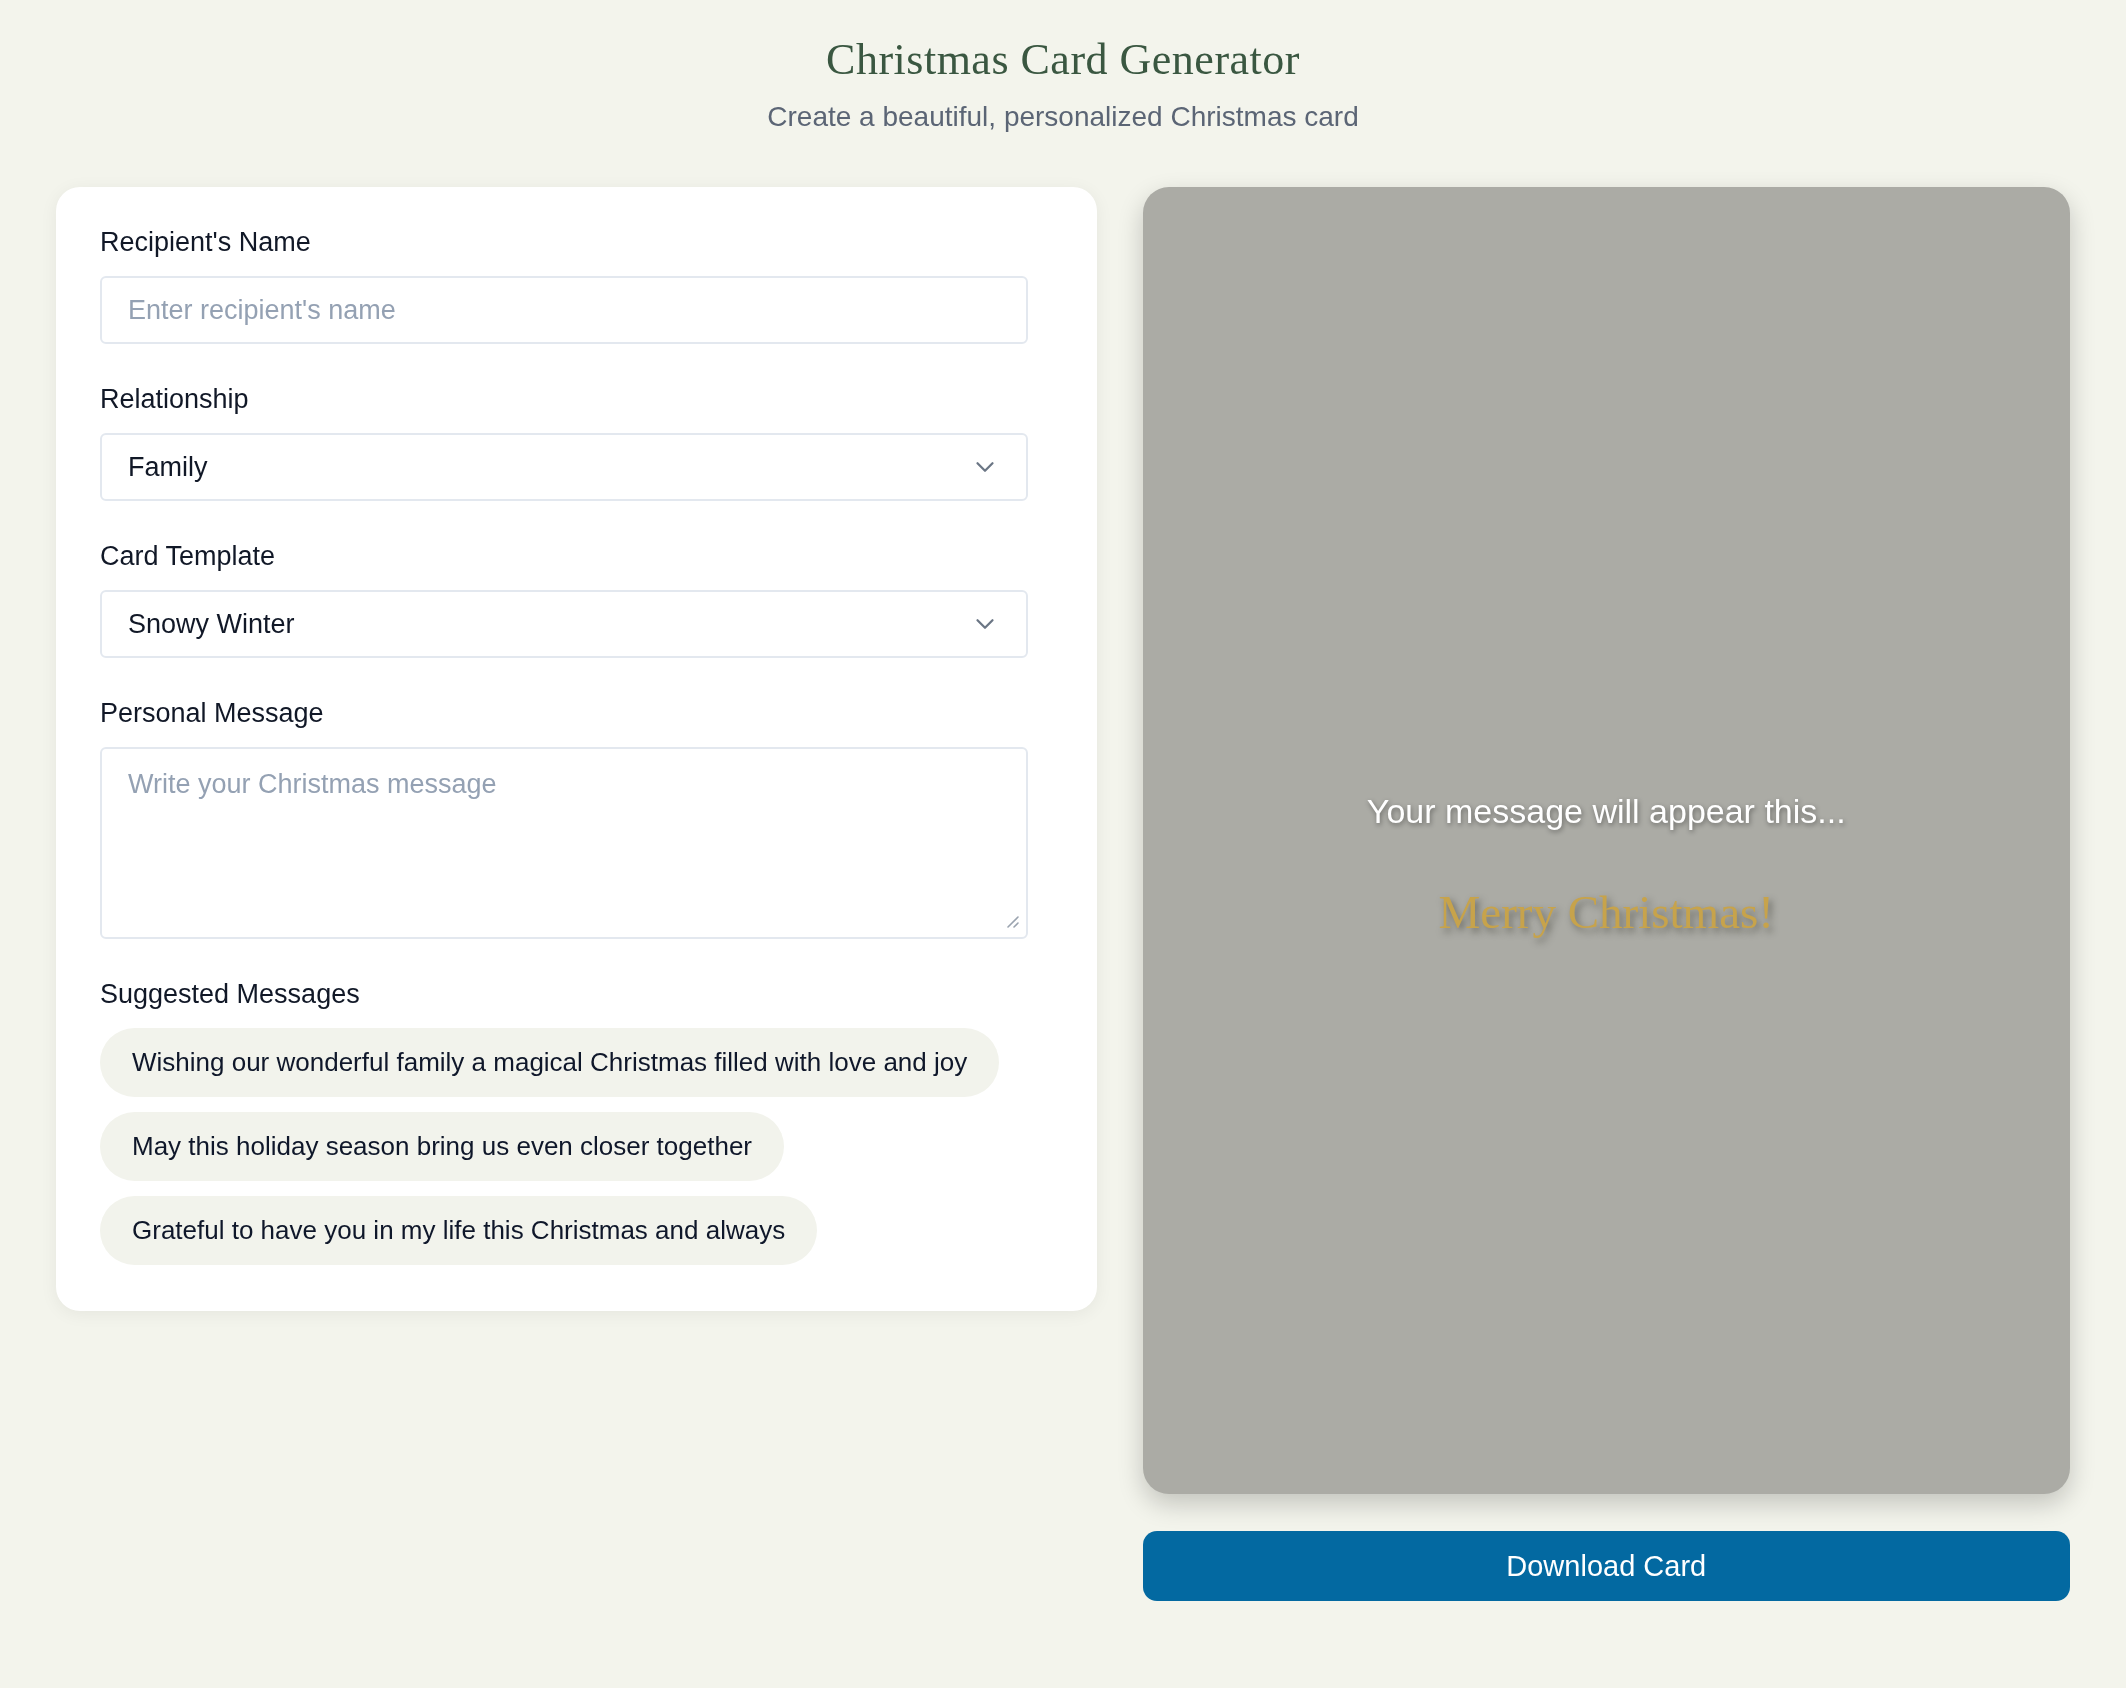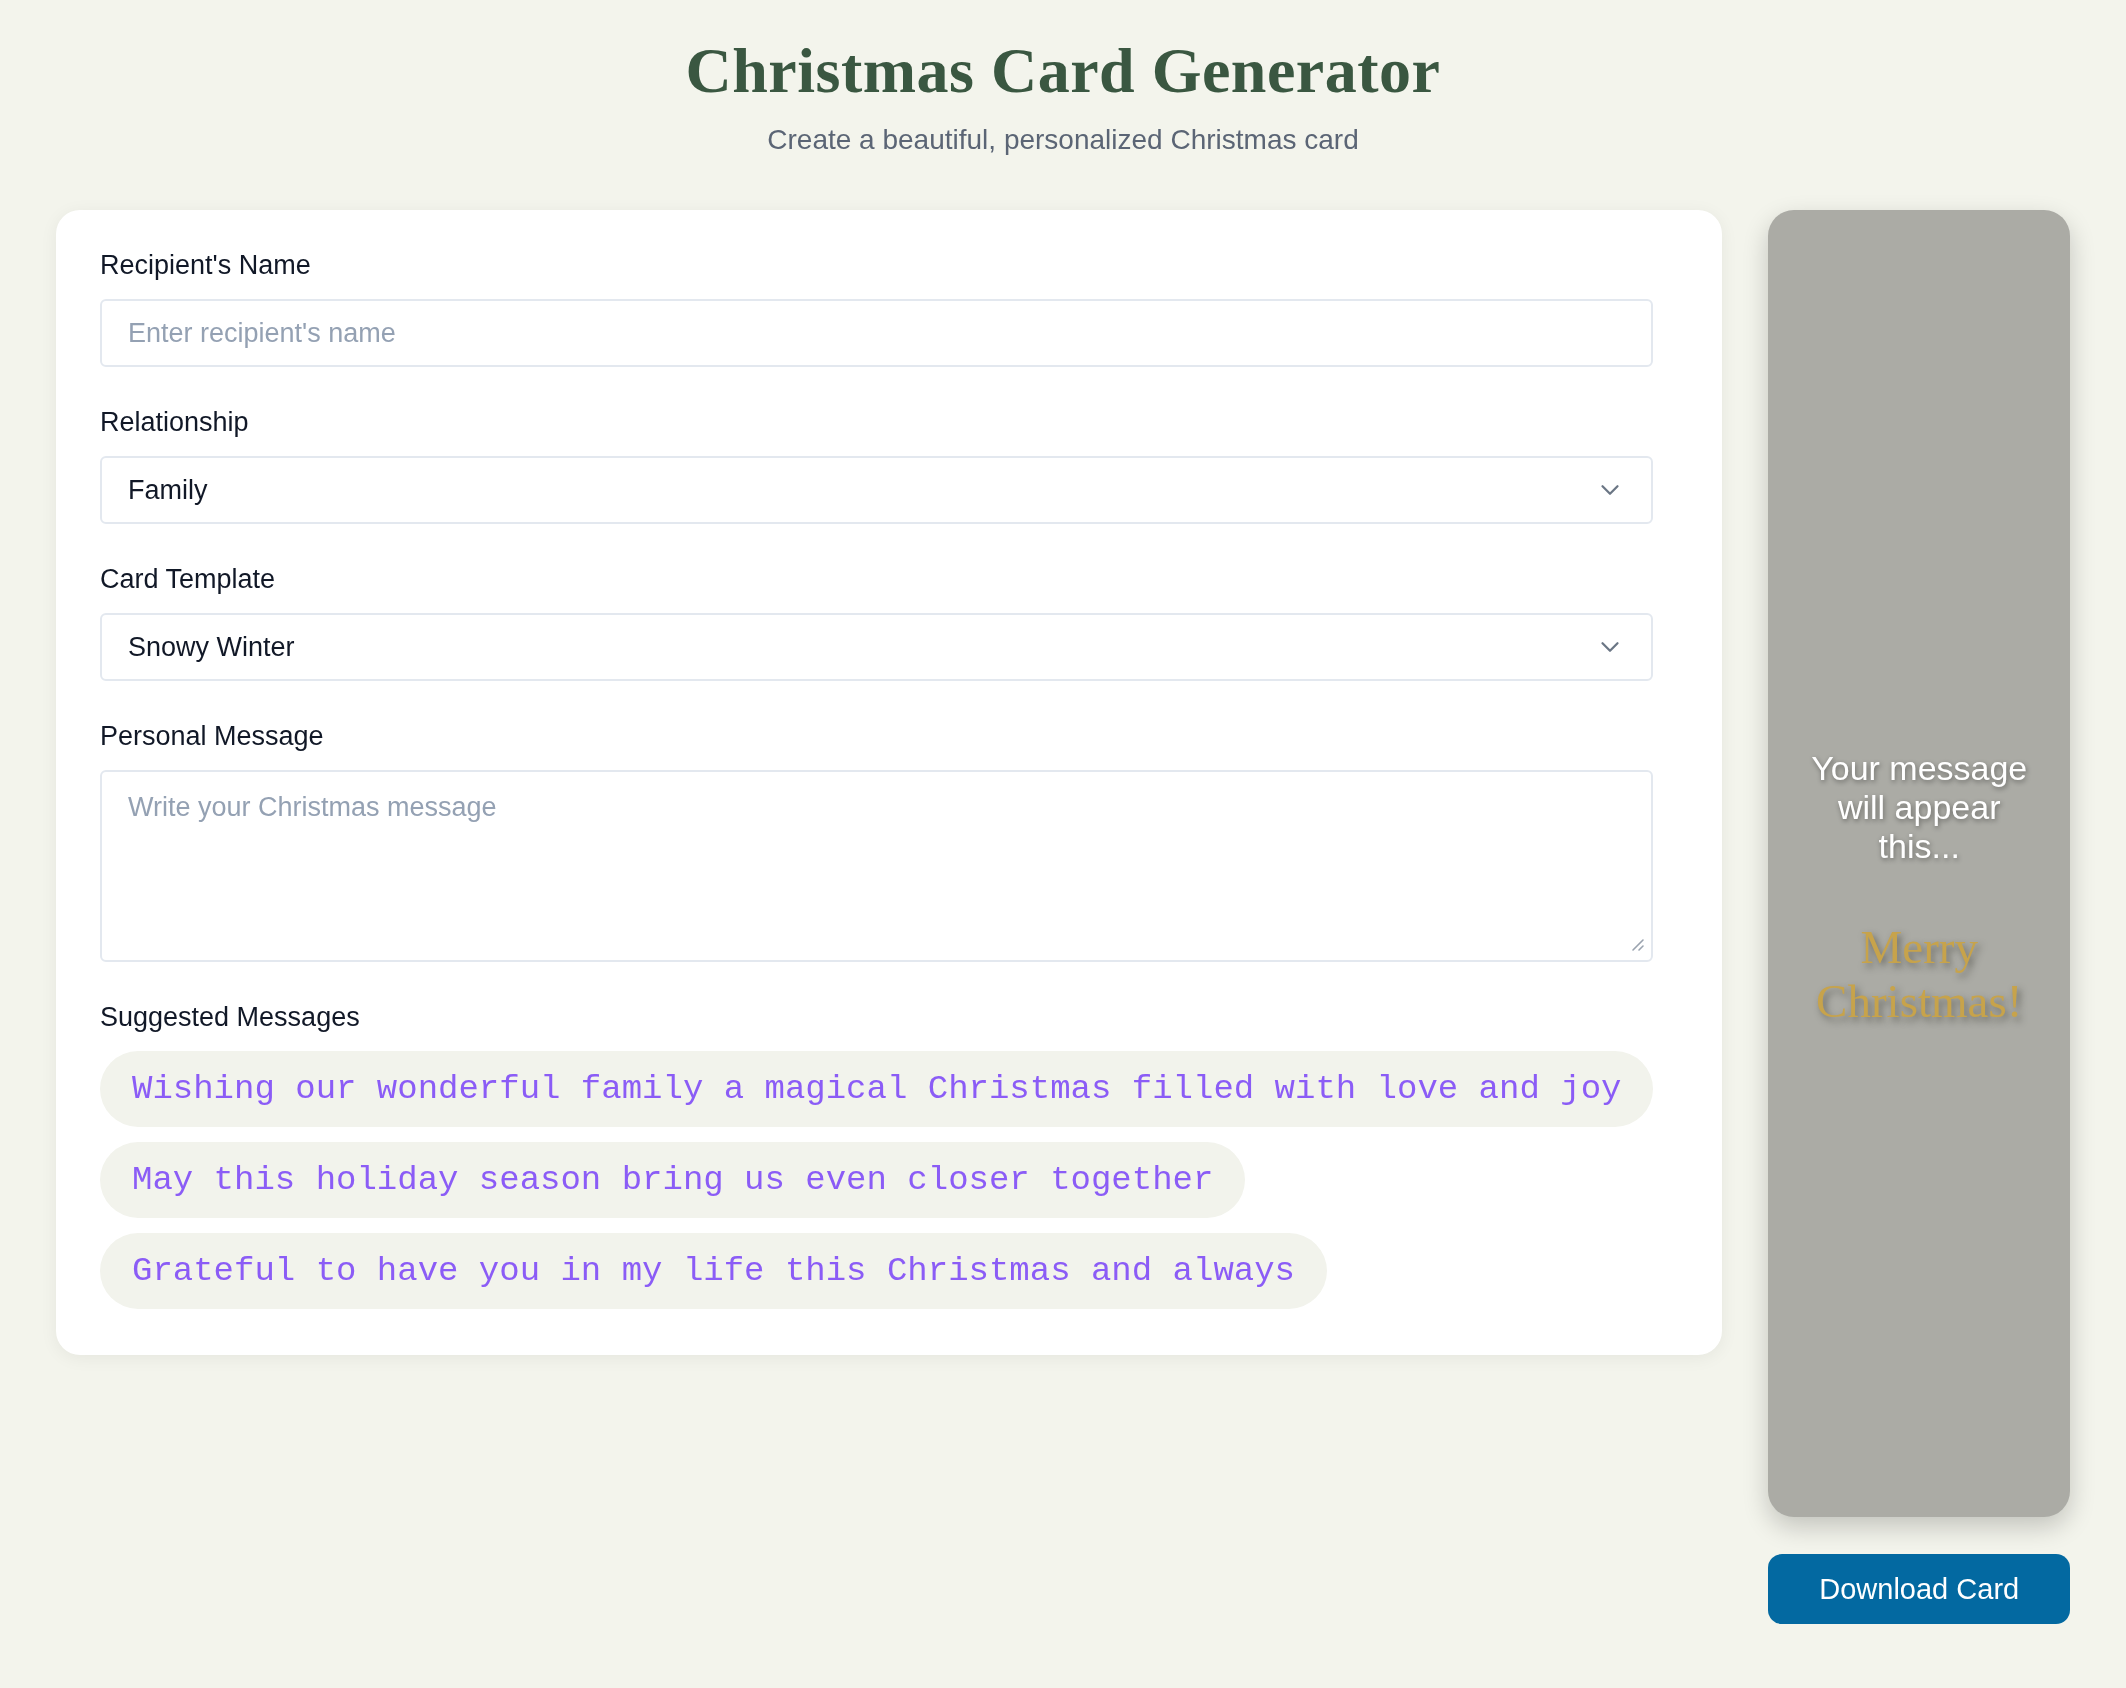--- a/index.html
+++ b/index.html
@@ -6,22 +6,22 @@
   html, body { width: 2126px; height: 1688px; }
   body {
     background: #F3F4EC;
     font-family: "Liberation Sans", sans-serif;
     color: #111827;
     overflow: hidden;
   }
   .header { text-align: center; padding-top: 34px; }
   .title {
     font-family: "Liberation Serif", serif;
-    font-size: 64px;
-    font-weight: 700;
+    font-size: 44px;
+    font-weight: 400;
     color: #3A5741;
     letter-spacing: 0.5px;
   }
   .subtitle {
     margin-top: 16px;
     font-size: 28px;
     color: #5B6575;
   }
   .main {
     display: flex;
@@ -73,26 +73,25 @@
     outline: none;
   }
   .textarea::placeholder { color: #94A1B3; }
   .resize-handle { position: absolute; right: 7px; bottom: 9px; cursor: nwse-resize; }
   .suggested-section { margin-bottom: 4px; }
   .pill {
     display: table;
     background: #F2F3EC;
     border-radius: 999px;
     padding: 19px 32px;
-    font-size: 34px;
-    color: #8b5cf6;
+    font-size: 26px;
+    color: #0f172a;
     margin-bottom: 15px;
     cursor: pointer;
     white-space: nowrap;
-    font-family: Liberation Mono, monospace;
   }
   .pill:last-child { margin-bottom: 0; }
   .preview-col { flex: 1; display: flex; flex-direction: column; }
   .preview-card {
     height: 1307px;
     background: #ABABA5;
     border-radius: 26px;
     box-shadow: 0 10px 26px rgba(0,0,0,0.20);
     display: flex;
     flex-direction: column;

